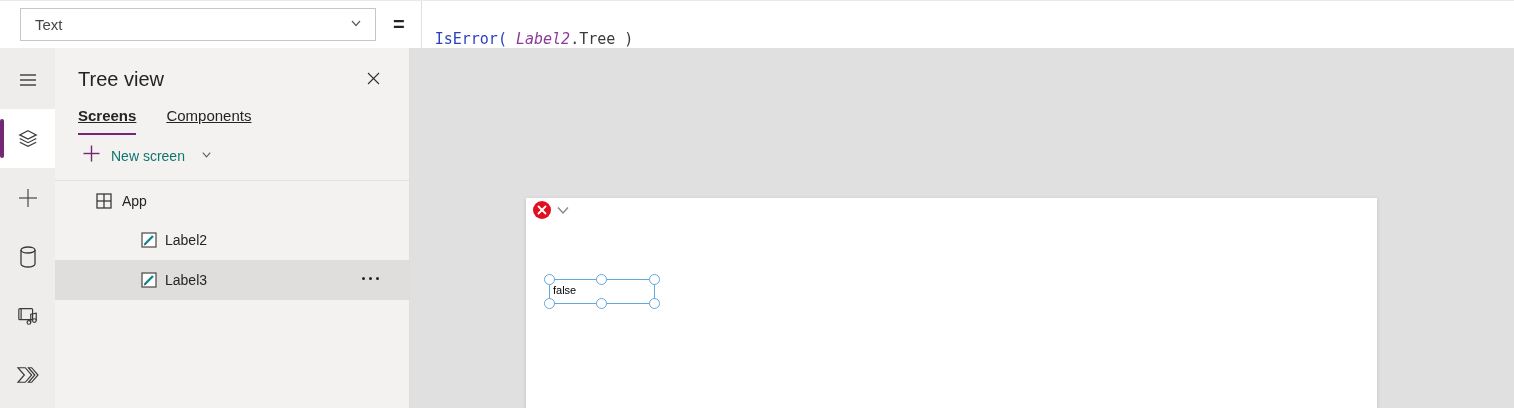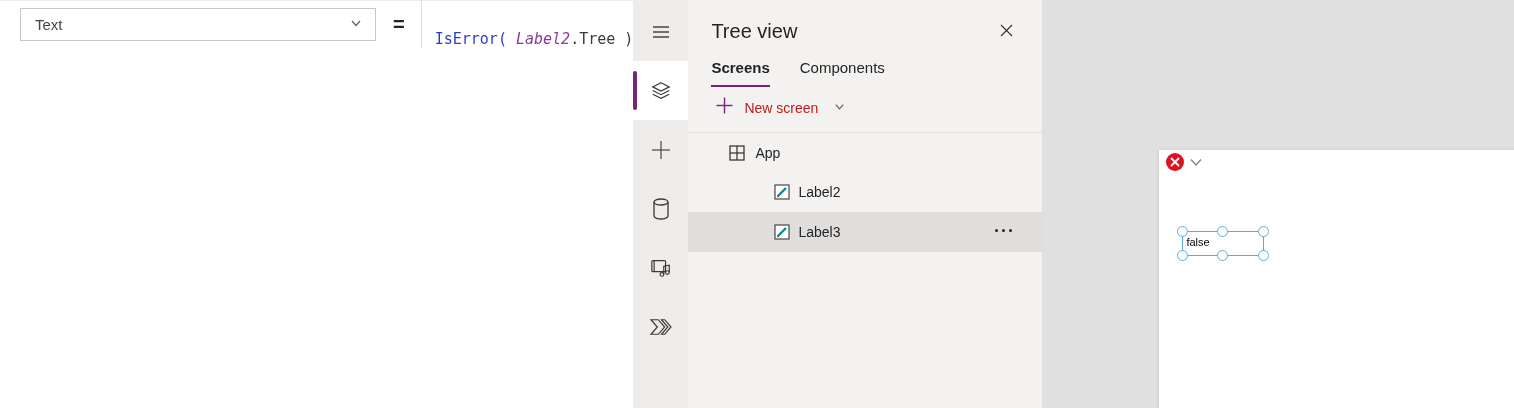--- a/index.html
+++ b/index.html
@@ -9,21 +9,21 @@
     --error-red:#e01020;
     --selection-blue:#63a9de;
     --label-icon-teal:#148693;
     --text-main:#242424;
     --text-muted:#605e5c;
     --hairline:#e1dfdd;
   }
   *{margin:0;padding:0;box-sizing:border-box;}
   html,body{width:1514px;height:408px;overflow:hidden;}
   body{font-family:"Liberation Sans",sans-serif;color:var(--text-main);background:#fff;}
-  .app{width:1514px;height:408px;display:flex;flex-direction:row;}
+  .app{width:1514px;height:408px;display:flex;flex-direction:column;}
 
   
   .topbar{height:48px;flex:0 0 48px;background:#fff;border-top:1px solid #eceae8;display:flex;align-items:center;}
   .prop-dd{width:356px;height:33px;margin-left:20px;border:1px solid #c8c6c4;background:#fff;
     display:flex;align-items:center;justify-content:space-between;padding:0 12px 0 14px;cursor:pointer;}
   .prop-dd .val{font-size:15px;color:#484644;}
   .equals{font-size:20px;font-weight:700;color:#242424;margin:0 16px 0 17px;}
   .fx-section{flex:1;height:100%;border-left:1px solid #e1dfdd;display:flex;align-items:center;align-self:stretch;}
   .fx-btn{height:100%;display:flex;align-items:center;padding:0 12px 0 14px;background:#fff;border:none;
     border-right:1px solid #edebe9;cursor:pointer;gap:6px;}
@@ -44,29 +44,29 @@
   .rail-item.selected::before{content:"";position:absolute;left:0;top:10px;width:4px;height:39px;
     background:var(--accent);border-radius:2px;}
   .rail-item svg{display:block;}
 
   
   .tree-panel{width:355px;flex:0 0 355px;background:#f3f2f1;display:flex;flex-direction:column;border-right:1px solid #dfddda;}
   .tp-header{display:flex;align-items:center;justify-content:space-between;padding:20px 26px 8px 23px;}
   .tp-title{font-size:20px;font-weight:400;color:#252423;}
   .tp-close{background:none;border:none;cursor:pointer;display:flex;padding:2px;}
   .tp-tabs{display:flex;gap:30px;padding:8px 23px 0 23px;}
-  .tp-tab{font-size:15px;color:#242424;padding-bottom:9px;cursor:pointer;border-bottom:2px solid transparent;}
+  .tp-tab{font-size:15px;color:#242424;padding-bottom:9px;cursor:pointer;border-bottom:2px solid transparent;text-decoration:underline;}
   .tp-tab.active{font-weight:700;border-bottom-color:var(--accent);}
   .tp-search{position:relative;margin:15px 21px 0 24px;}
   .tp-search input{width:100%;height:35px;border:1px solid #605e5c;border-radius:2px;background:#fff;
     padding:0 10px 0 42px;font-size:14px;font-family:"Liberation Sans",sans-serif;color:#242424;outline:none;}
   .tp-search input::placeholder{color:#605e5c;}
   .tp-search .search-ic{position:absolute;left:13px;top:8px;}
   .tp-newscreen{display:flex;align-items:center;gap:11px;padding:10px 0 10px 28px;cursor:pointer;}
-  .tp-newscreen .ns-label{font-size:14px;color:#b91c1c;}
+  .tp-newscreen .ns-label{font-size:14px;color:#0f766e;}
   .tp-newscreen .ns-chev{margin-left:4px;}
   .tp-rows{margin-top:4px;}
   .tp-row{height:40px;display:flex;align-items:center;font-size:14px;color:#242424;cursor:pointer;position:relative;}
   .tp-row.bordered{border-top:1px solid var(--hairline);}
   .tp-row.selected{background:#e0dedd;}
   .tp-row .row-chev{position:absolute;left:13px;top:14px;}
   .tp-row .row-icon{position:absolute;display:flex;}
   .tp-row .lvl0{left:40px;}
   .tp-row .lvl0b{left:39px;}
   .tp-row .lvl1{left:85px;}
@@ -76,21 +76,21 @@
   .row-more{position:absolute;right:30px;top:17px;display:flex;gap:4px;background:none;border:none;cursor:pointer;}
   .row-more i{width:3px;height:3px;border-radius:50%;background:#242424;display:block;}
 
   
   .canvas{flex:1;background:#e0e0e0;position:relative;overflow:hidden;}
   .screen{position:absolute;left:116px;top:150px;width:851px;height:400px;background:#fff;
     box-shadow:0 1px 4px rgba(0,0,0,.14);}
   .err-badge{position:absolute;left:7px;top:3px;width:18px;height:18px;border-radius:50%;
     background:var(--error-red);border:none;display:flex;align-items:center;justify-content:center;cursor:pointer;}
   .err-chev{position:absolute;left:29px;top:5px;background:none;border:none;cursor:pointer;display:flex;}
-  .label-ctrl{position:absolute;left:23px;top:81px;width:82px;height:25px;border:1px solid var(--selection-blue);cursor:move;}
+  .label-ctrl{position:absolute;left:23px;top:81px;width:106px;height:25px;border:1px solid var(--selection-blue);cursor:move;}
   .label-ctrl .ctl-text{position:absolute;left:3px;top:4px;font-size:11px;color:#000;}
   .handle{position:absolute;width:11px;height:11px;border-radius:50%;background:#fff;
     border:1.5px solid var(--selection-blue);}
   .h-tl{left:-6px;top:-6px;} .h-tm{left:calc(50% - 6px);top:-6px;} .h-tr{right:-6px;top:-6px;}
   .h-bl{left:-6px;bottom:-6px;} .h-bm{left:calc(50% - 6px);bottom:-6px;} .h-br{right:-6px;bottom:-6px;}
 </style>
 </head>
 <body>
 
 <div class="app">

